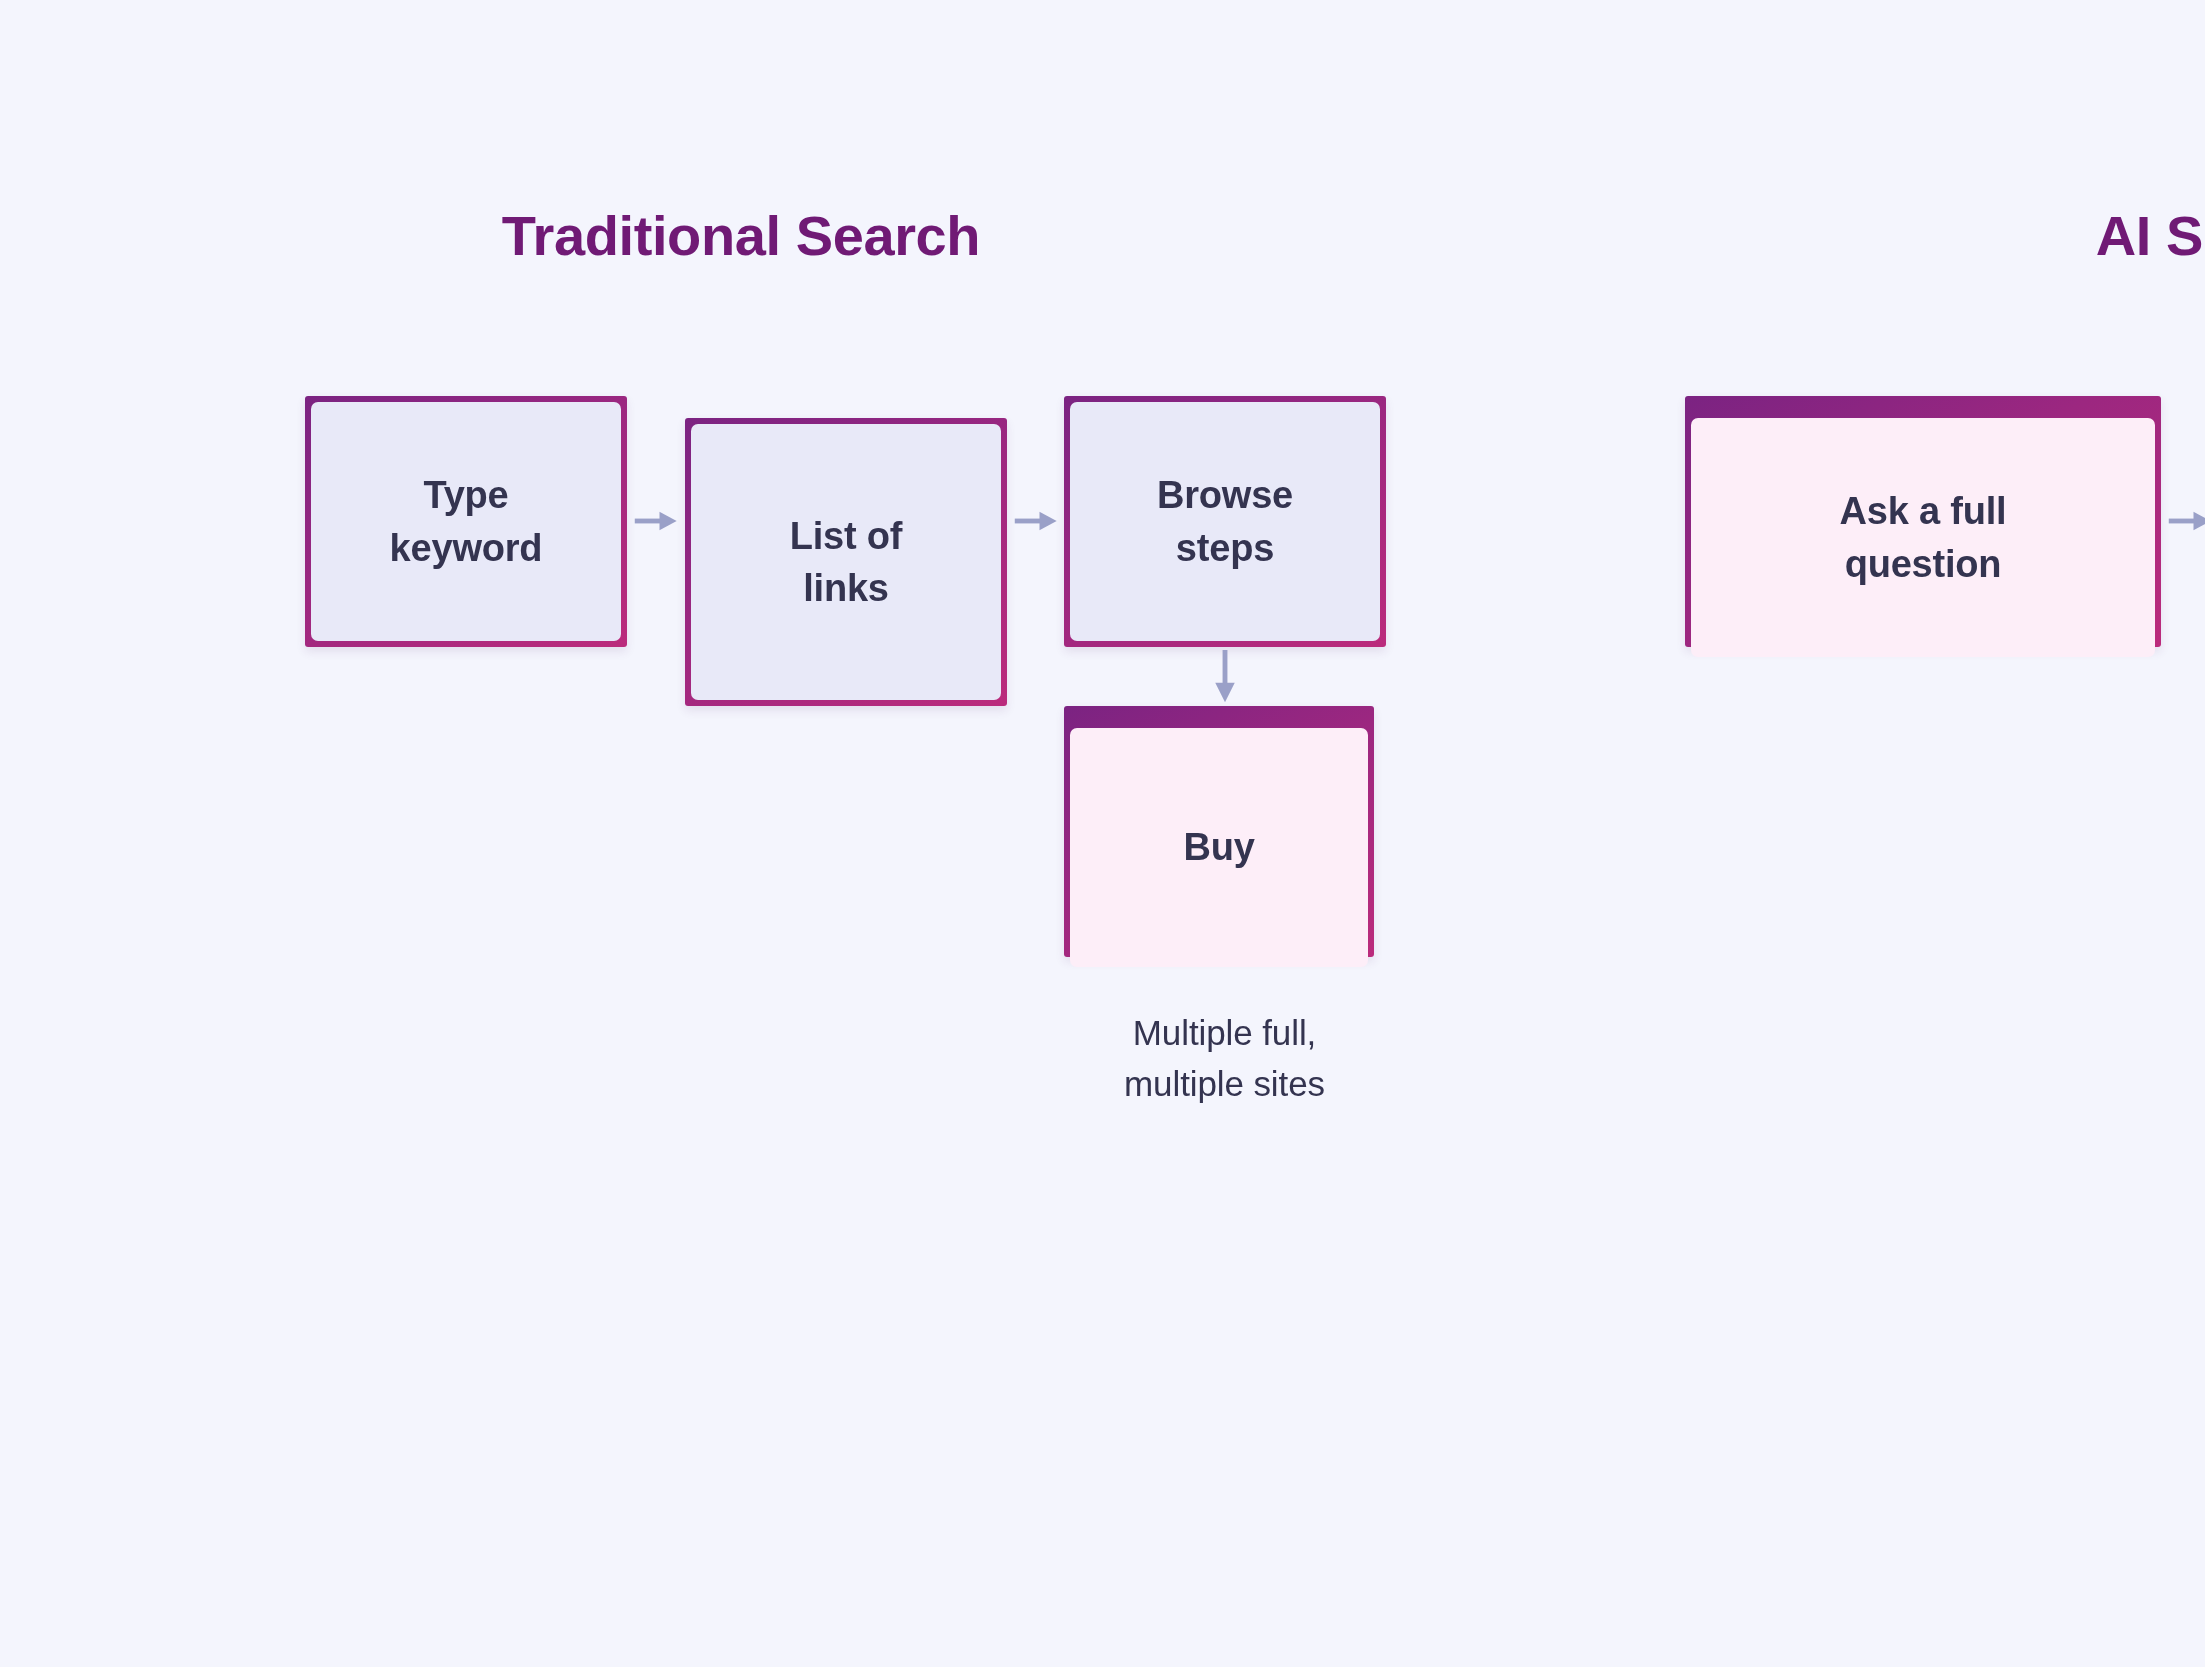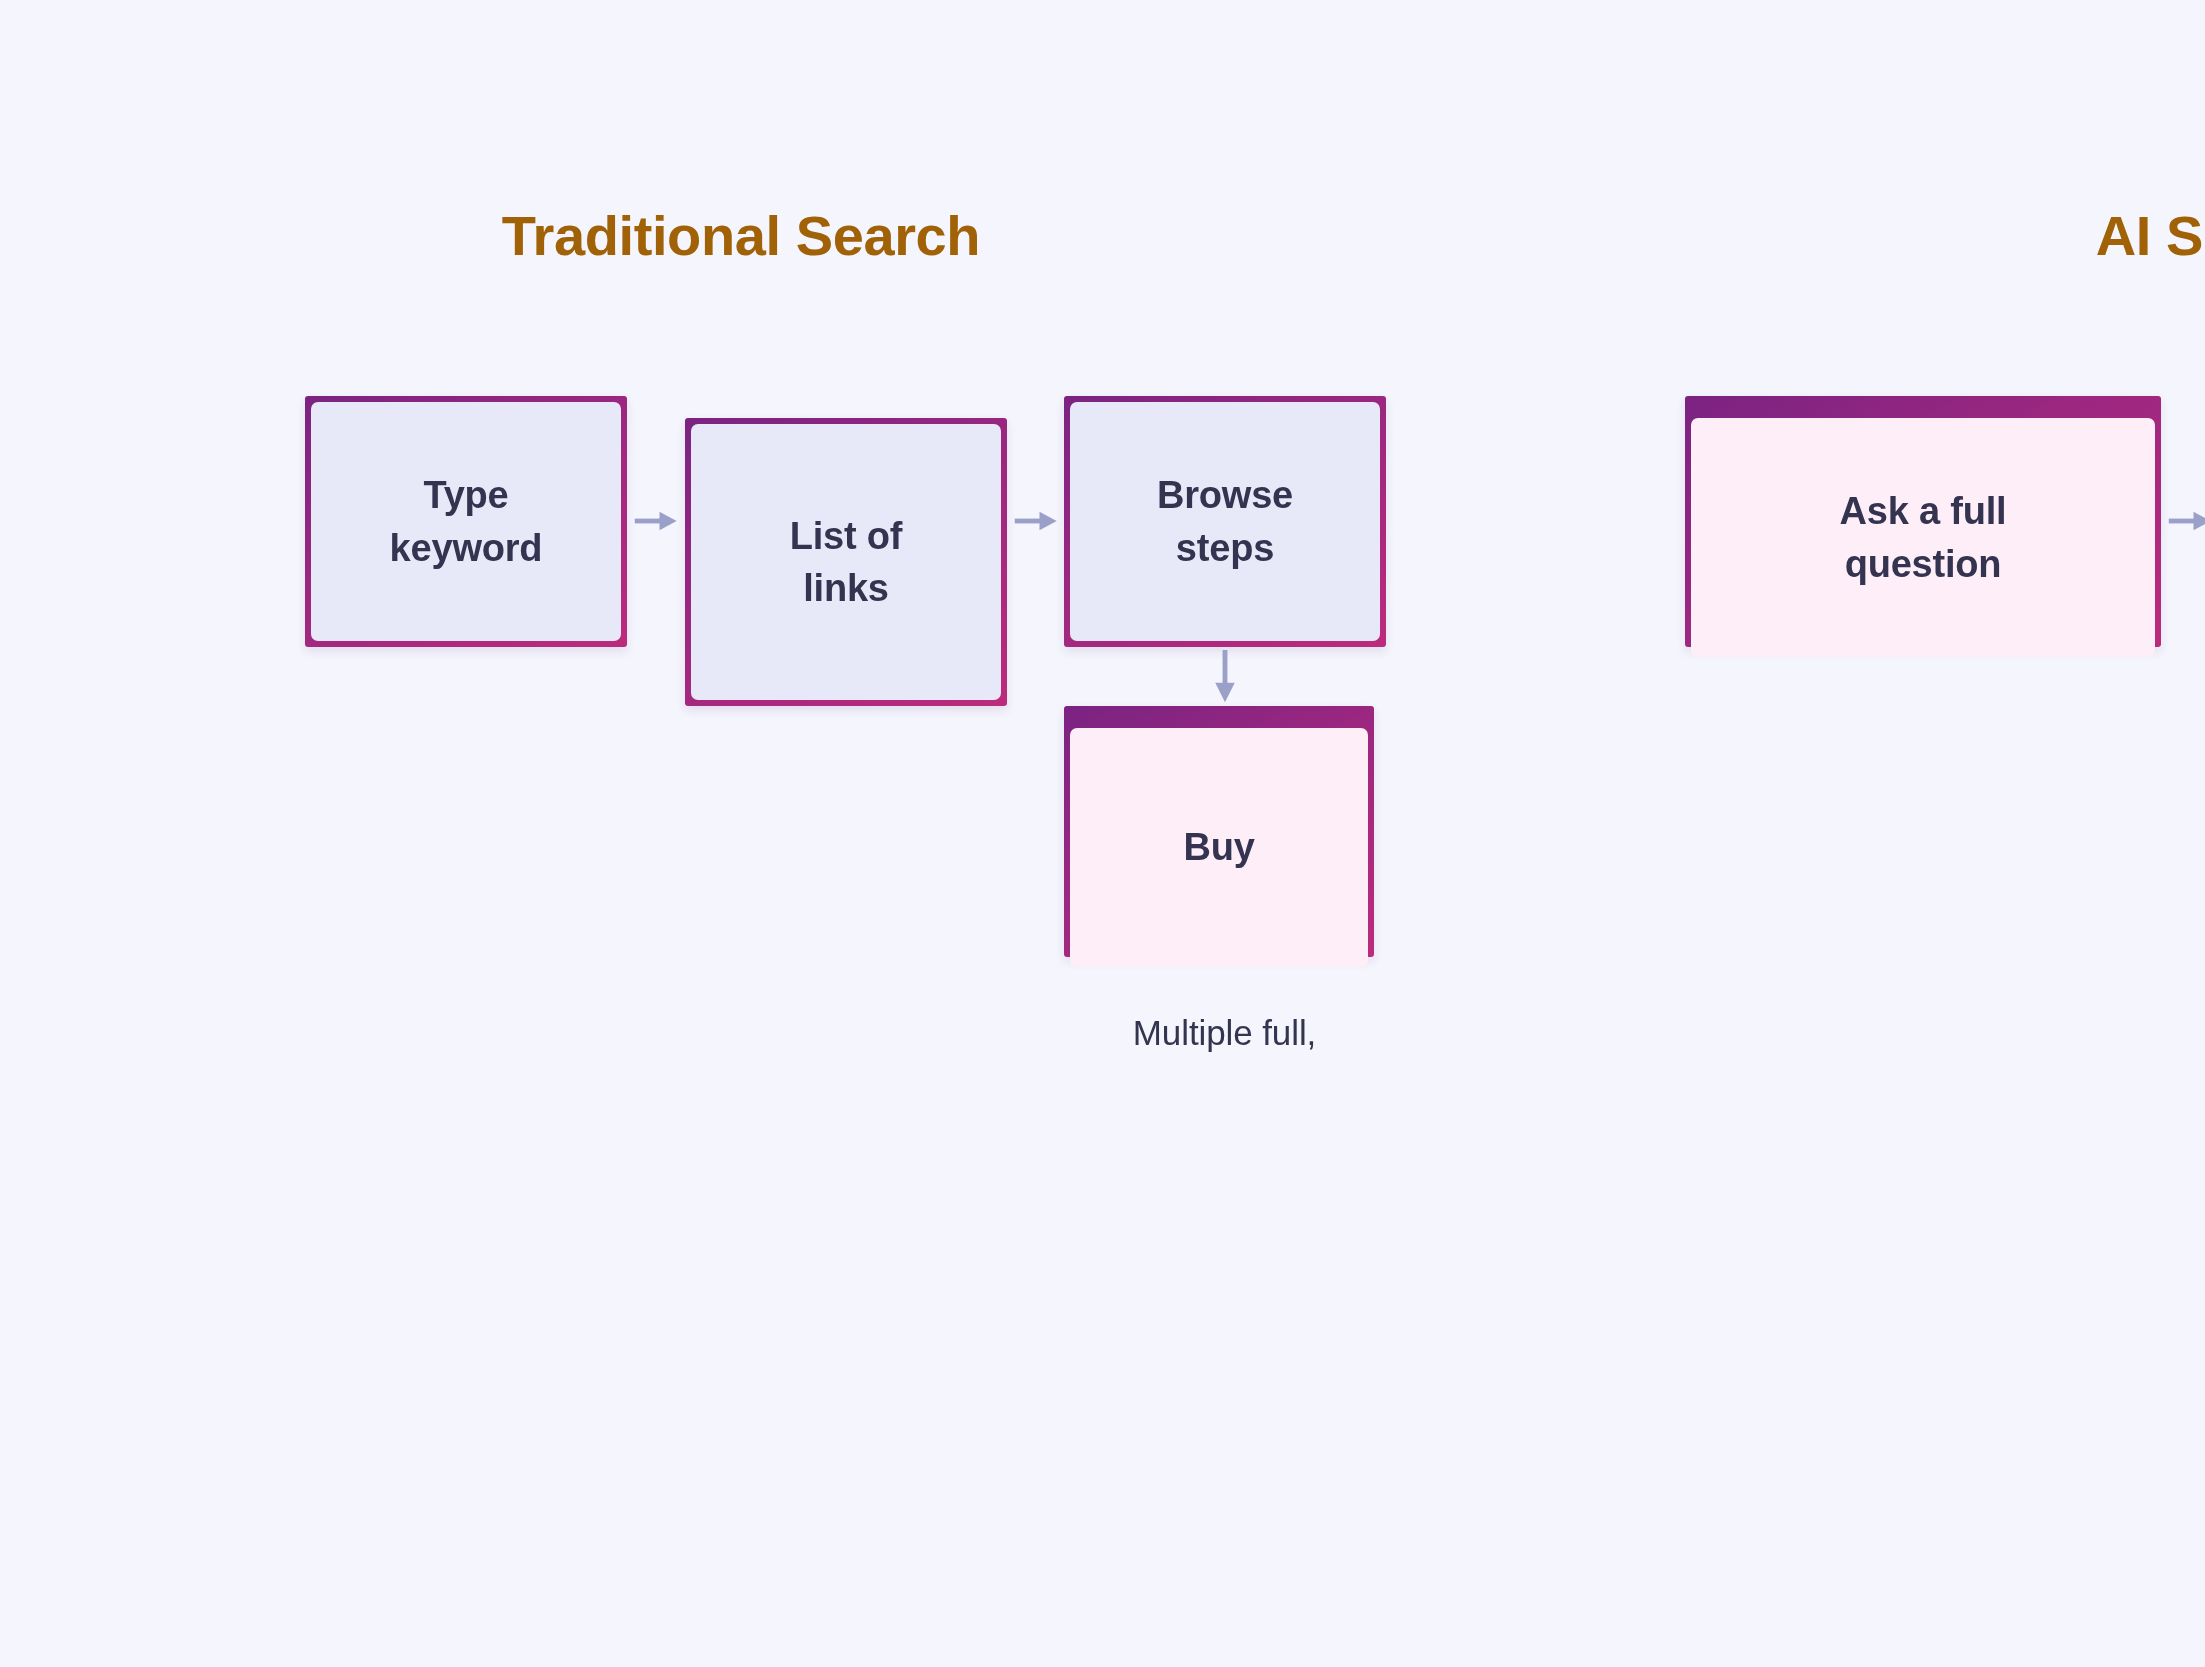--- a/index.html
+++ b/index.html
@@ -30,21 +30,21 @@
   .column.left  { left: 0;    width: 1482px; }
   .column.right { left: 1482px; width: 1482px; }
 
   .col-title {
     position: absolute;
     top: 205px;
     width: 100%;
     text-align: center;
     font-size: 56px;
     font-weight: bold;
-    color: #a16207;
+    color: #701a75;
     letter-spacing: -0.4px;
     line-height: 1.1;
     white-space: nowrap;
   }
 
   
   .node {
     position: absolute;
     box-sizing: border-box;
     border-radius: 3px;
@@ -167,20 +167,21 @@
     </div>
 
     <div class="node fill-pink l-node-3">
       <div class="node-inner">
         <div class="node-label">Buy</div>
       </div>
     </div>
 
     <div class="caption l-caption">
       <div>Multiple full,</div>
+      <div>multiple sites</div>
     </div>
 
   </div>
 
   <div class="column right">
 
     <div class="col-title">AI Search</div>
   </div>
 
   <div>

